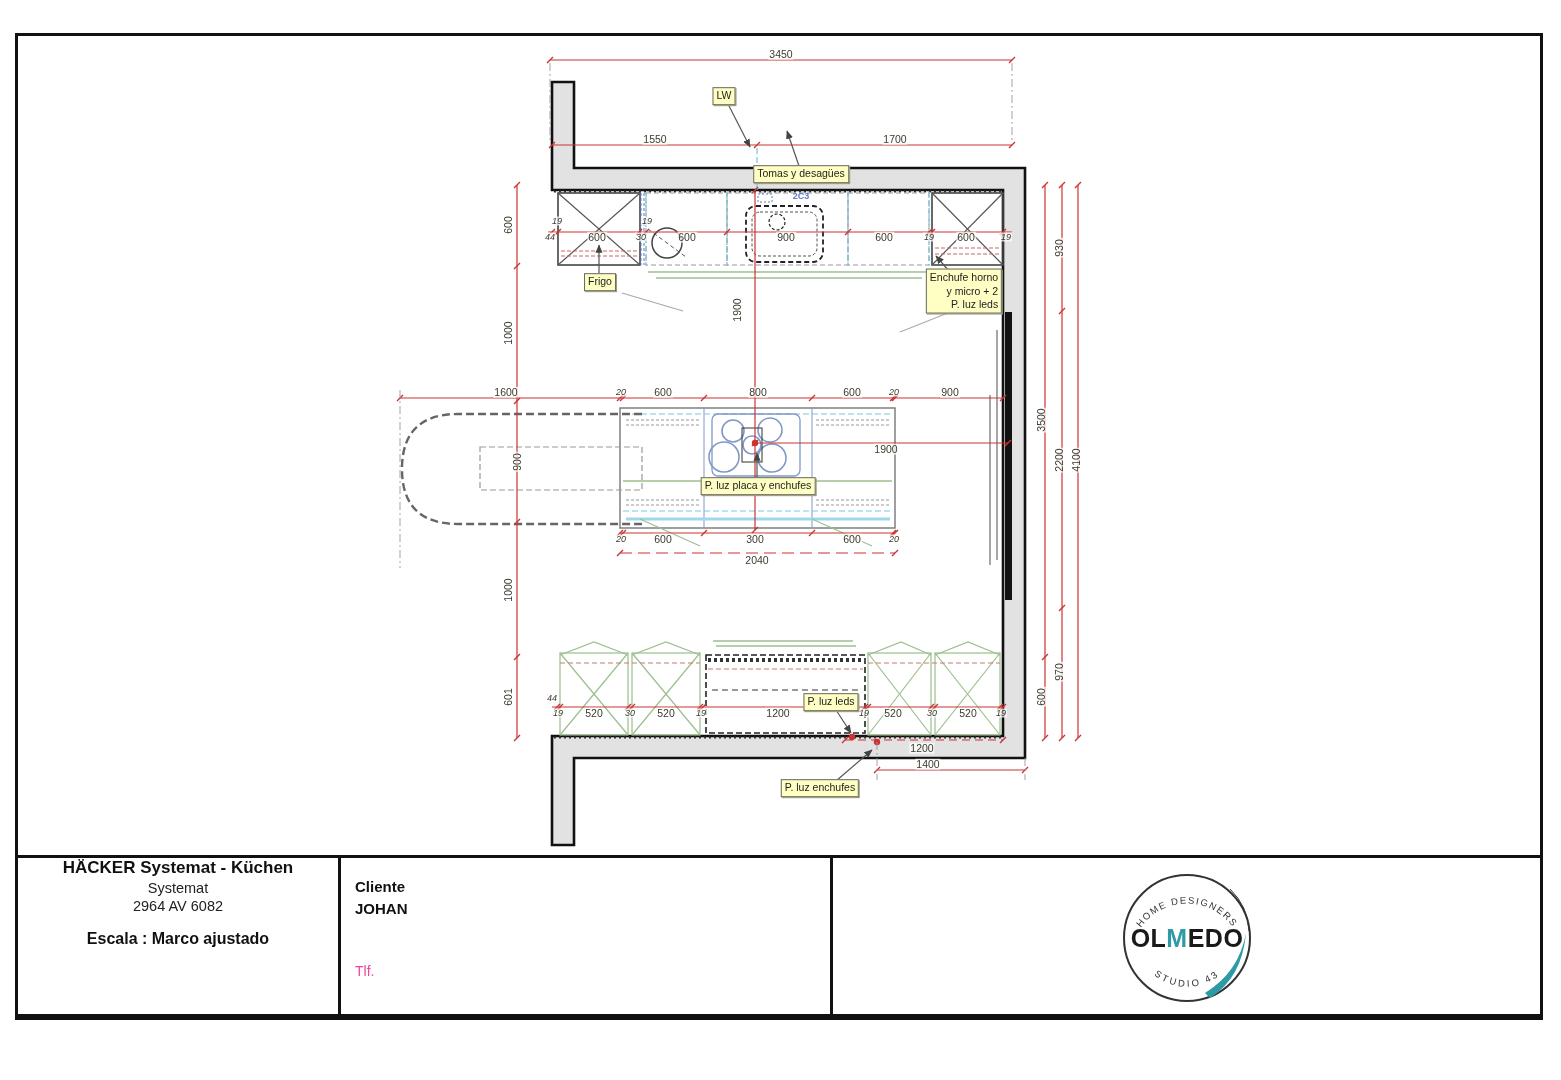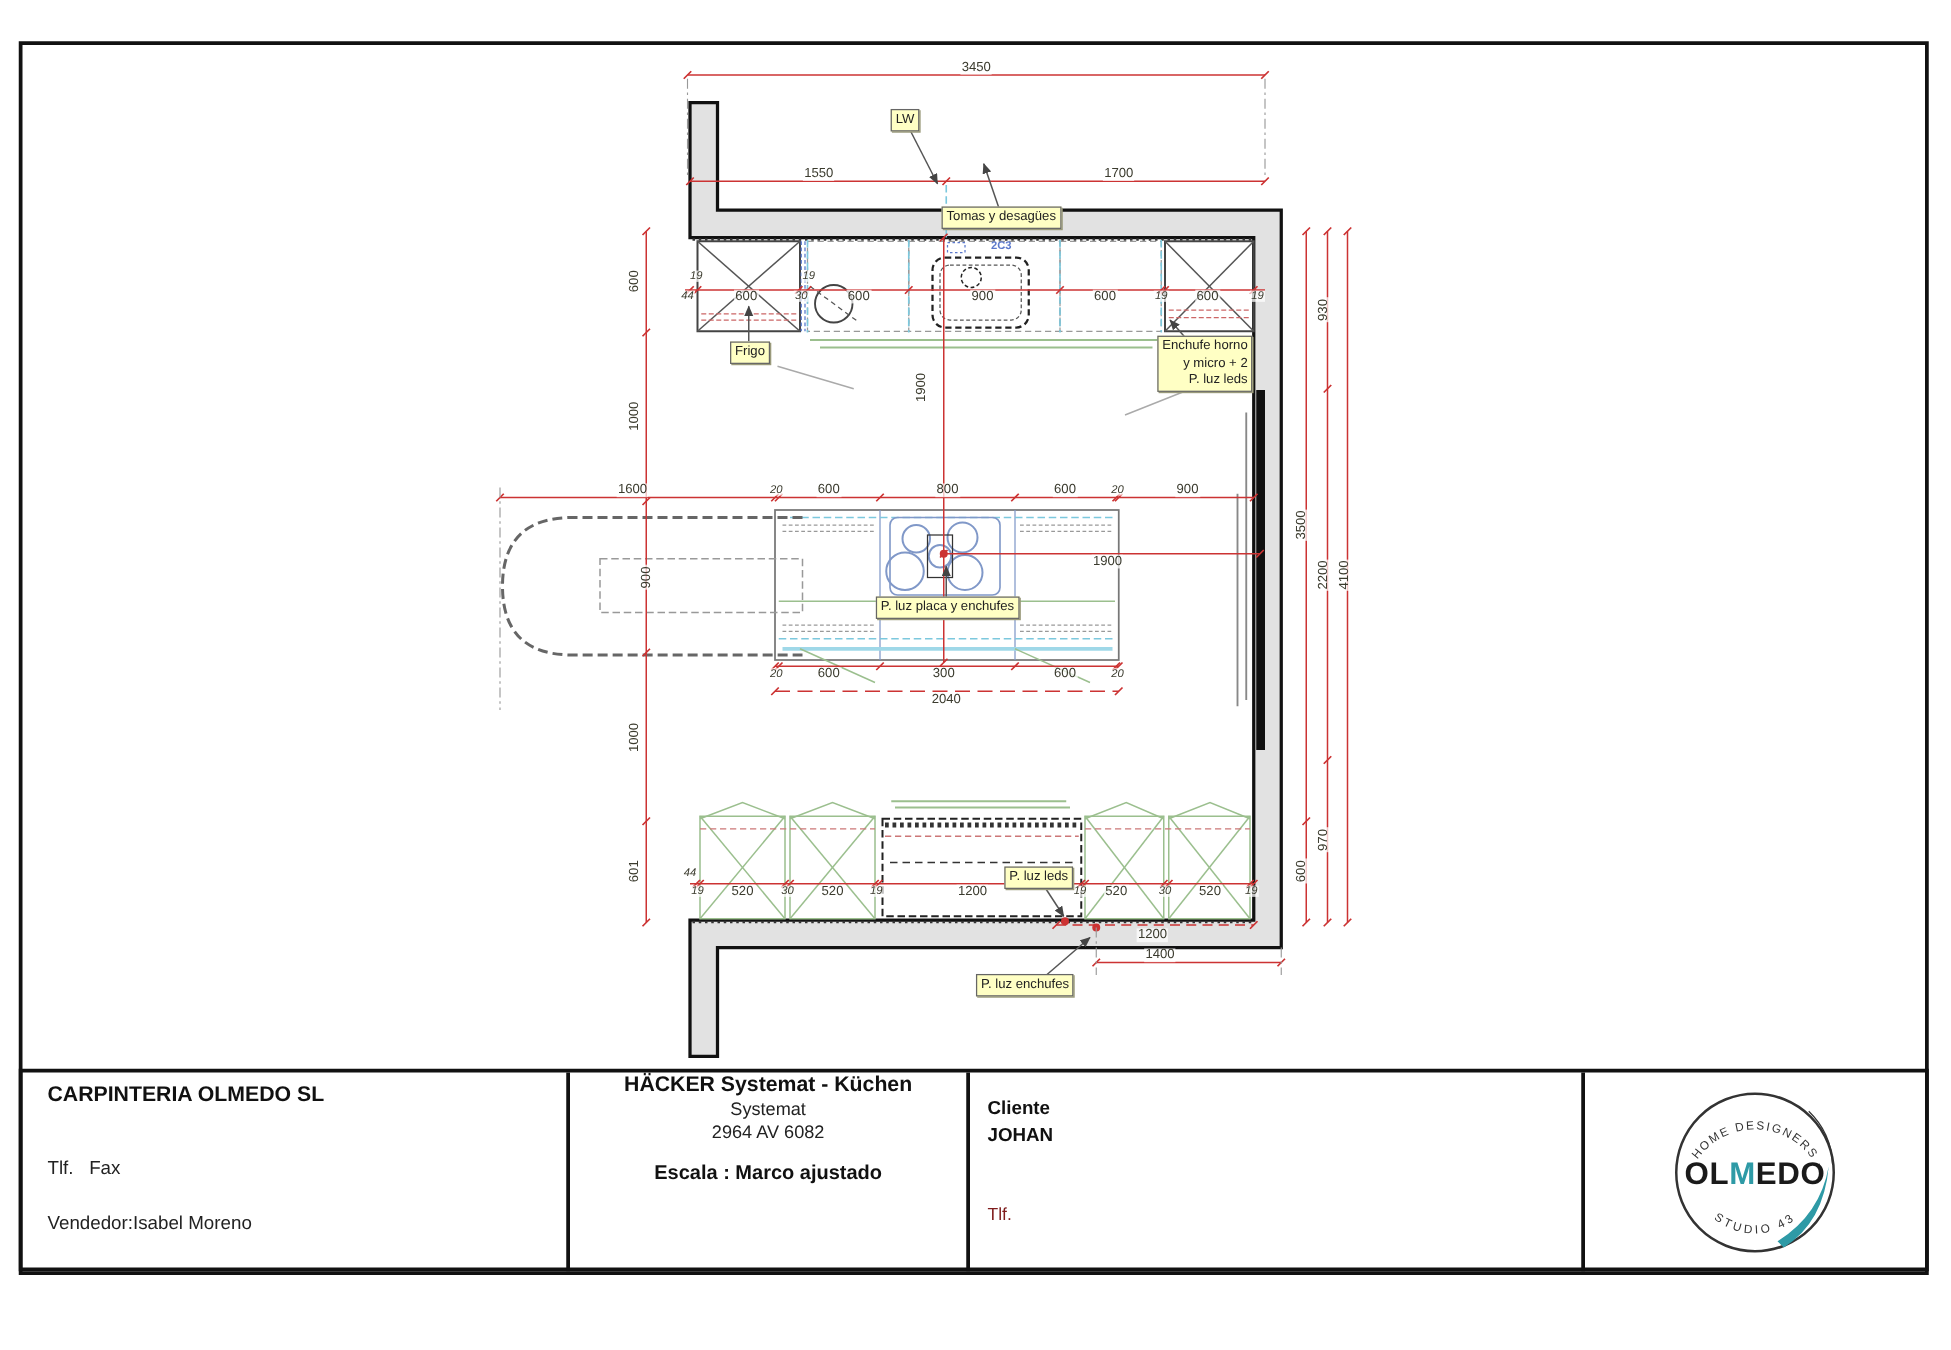--- a/index.html
+++ b/index.html
@@ -29,21 +29,21 @@
   .tb2{width:320px;text-align:center;}
   .tb3{width:492px;}
   .tb4{width:278px;flex:1;display:flex;align-items:center;justify-content:center;}
   .company{position:absolute;left:20px;top:8px;font-size:17px;font-weight:bold;color:#111;}
   .tlffax{position:absolute;left:20px;top:68px;font-size:15px;color:#222;white-space:pre;}
   .vendor{position:absolute;left:20px;top:112px;font-size:15px;color:#222;}
   .prod1{font-size:17px;font-weight:bold;color:#111;}
   .prod2,.prod3{font-size:14.5px;color:#222;margin-top:2px;}
   .escala{margin-top:16px;font-size:16px;font-weight:bold;color:#111;}
   .cliente{position:absolute;left:14px;top:18px;font-size:15px;font-weight:bold;color:#111;line-height:1.45;white-space:pre-line;}
-  .cliente-tlf{position:absolute;left:14px;top:105px;font-size:14px;color:#7f1d1d;}
+  .cliente-tlf{position:absolute;left:14px;top:105px;font-size:14px;color:#ec4899;}
 </style>
 </head>
 <body>
 
 <div class="page">
   <div class="sheet-frame"></div>
 
   <div class="plan">
     <svg width="1561" height="855" viewBox="0 0 1561 855">
       <defs>
@@ -302,25 +302,20 @@
 y micro + 2
 P. luz leds</div>
         <div class="callout" style="left: 758px; top: 486px;">P. luz placa y enchufes</div>
         <div class="callout" style="left: 831px; top: 702px;">P. luz leds</div>
         <div class="callout" style="left: 820px; top: 788px;">P. luz enchufes</div>
         <div class="callout blue" style="left: 765px; top: 197px; margin-left: 36px;">2C3</div>
       </div>
   </div>
 
   <div class="titleblock">
-    <div class="tb-cell tb1">
-      <div class="company">CARPINTERIA OLMEDO SL</div>
-      <div class="tlffax">Tlf.   Fax</div>
-      <div class="vendor">Vendedor:Isabel Moreno</div>
-    </div>
     <div class="tb-cell tb2">
       <div class="prod1">HÄCKER Systemat - Küchen</div>
       <div class="prod2">Systemat</div>
       <div class="prod3">2964 AV 6082</div>
       <div class="escala">Escala : Marco ajustado</div>
     </div>
     <div class="tb-cell tb3">
       <div class="cliente">Cliente
 JOHAN</div>
       <div class="cliente-tlf">Tlf.</div>

